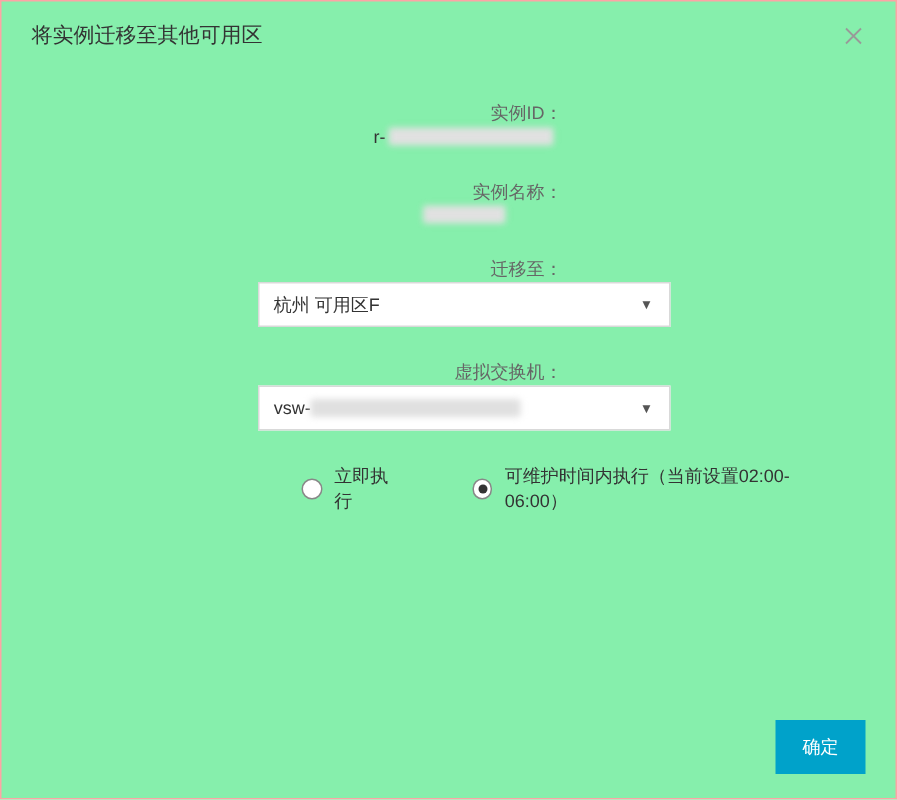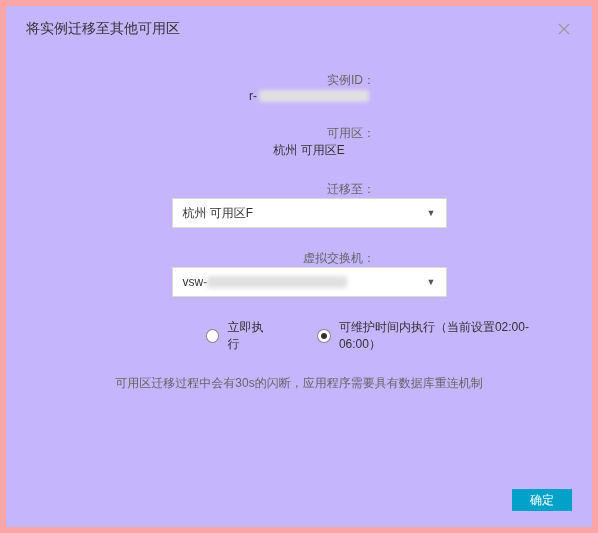--- a/index.html
+++ b/index.html
@@ -6,23 +6,23 @@
   body {
     margin: 0;
     font-family: "PingFang SC", "Microsoft YaHei", "Helvetica Neue", Arial, sans-serif;
     font-size: 12px;
     background: #fff;
     color: #333;
   }
   .modal {
     width: 598px;
     height: 533px;
-    border: 6px solid #fca5a5;
+    border: 1px solid #fca5a5;
     position: relative;
-    background: #c4b5fd;
+    background: #86efac;
   }
   .modal-header {
     display: flex;
     align-items: center;
     justify-content: space-between;
     padding: 14px 20px 14px 20px;
   }
   .modal-title {
     font-size: 14px;
     color: #333;
@@ -134,21 +134,21 @@
     position: absolute;
     bottom: 0;
     left: 0;
     right: 0;
     padding: 16px 20px;
     display: flex;
     justify-content: flex-end;
     gap: 10px;
   }
   .btn {
-    height: 22px;
+    height: 36px;
     padding: 0 18px;
     border: none;
     font-size: 12px;
     cursor: pointer;
     display: inline-flex;
     align-items: center;
     justify-content: center;
   }
   .btn-primary {
     background: #00a2ca;
@@ -177,25 +177,27 @@
   <div class="modal-body">
 
     <div class="form-row">
       <div class="form-label">实例ID：</div>
       <div class="form-value">
         <span>r-</span>
         <span class="blurred" style="width:110px"></span>
       </div>
     </div>
 
-
-    <div class="form-row">
-      <div class="form-label">可用区：</div>
-      <div class="form-value">杭州 可用区E</div>
-    </div>
+    <div class="form-row">
+      <div class="form-label">实例名称：</div>
+      <div class="form-value">
+        <span class="blurred" style="width:55px"></span>
+      </div>
+    </div>
+
 
     <div class="form-row">
       <div class="form-label">迁移至：</div>
       <div class="form-value">
         <div class="select">
           <span>杭州 可用区F</span>
           <span class="select-caret">▼</span>
         </div>
       </div>
     </div>
@@ -218,21 +220,20 @@
           <span class="radio-circle"></span>
           <span>立即执行</span>
         </label>
         <label class="radio-option">
           <span class="radio-circle checked"></span>
           <span>可维护时间内执行（当前设置02:00-06:00）</span>
         </label>
       </div>
     </div>
 
-    <div class="note">可用区迁移过程中会有30s的闪断，应用程序需要具有数据库重连机制</div>
 
   </div>
 
   <div class="modal-footer">
     <button class="btn btn-primary">确定</button>
   </div>
 
 </div>
 
 </body></html>

